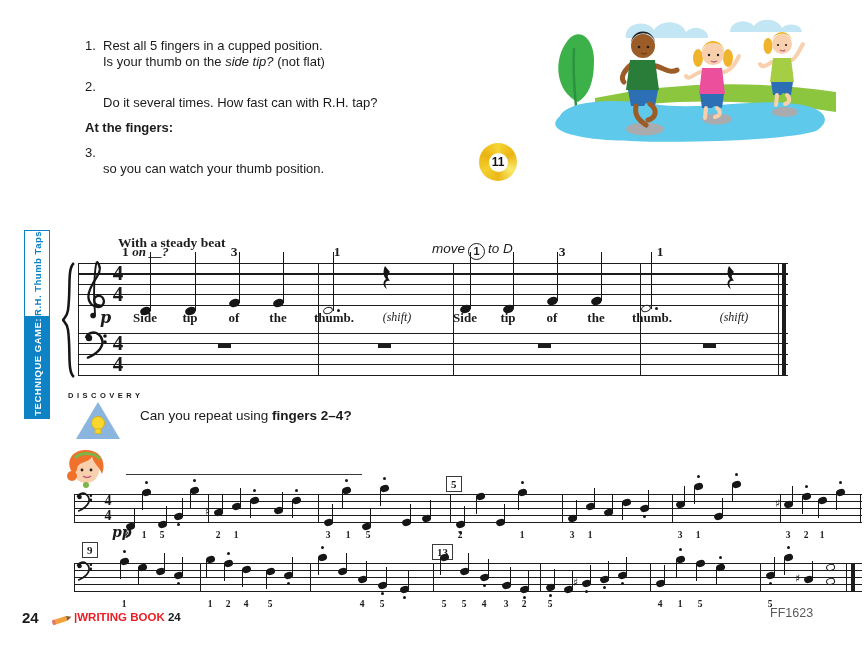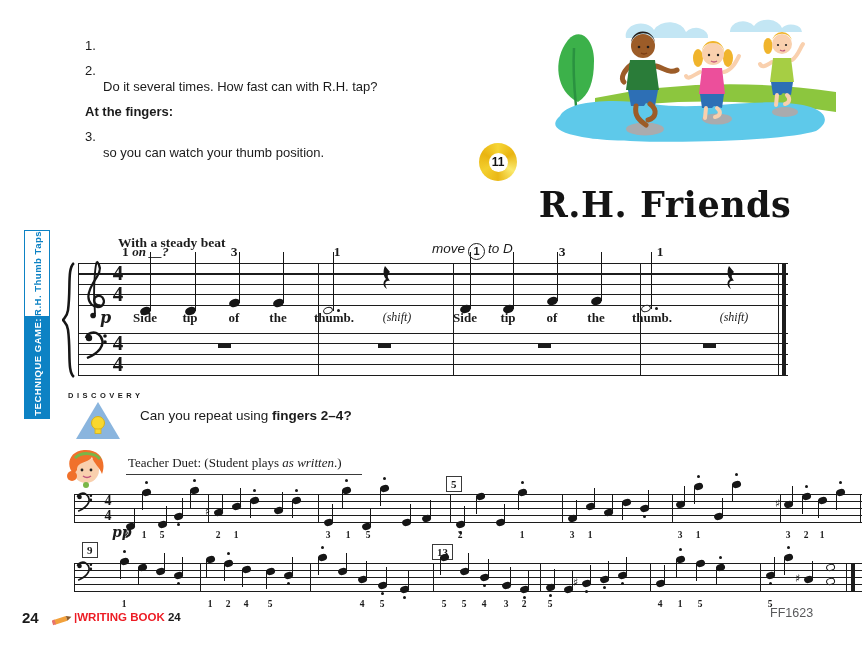--- a/index.html
+++ b/index.html
@@ -106,20 +106,24 @@
       <span class="vtext">R.H. Thumb Taps</span>
     </div>
     <div class="tab-bottom">
       <span class="vtext">TECHNIQUE GAME:</span>
     </div>
   </aside>
 
   <section class="instructions">
     <div class="step">
       <span class="n">1.</span>
+      <span>
+        <span>Rest all 5 fingers in a cupped position.</span><br>
+        <span>Is your thumb on the </span><span class="it">side tip?</span><span> (not flat)</span>
+      </span>
     </div>
     <div class="step">
       <span class="n">2.</span>
       <span>
         <br>
         <span>Do it several times. How fast can with R.H. tap?</span>
       </span>
     </div>
     <div class="atkb">At the fingers:</div>
     <div class="step">
@@ -186,21 +190,20 @@
         <circle cx="246" cy="39" r="1.1" fill="#222"></circle>
       <path d="M240 44 q3 2 5 0" stroke="#c2577e" stroke-width="1.2" fill="none"></path>
     </g>
   </svg>
 
   <div class="badge">
     <div class="inner">11</div>
   </div>
   <h1 class="title">
     <br>
-    <span>R.H. Friends</span>
   </h1>
 
   <div class="score">
     <div class="tempo">With a steady beat</div>
 
     <div class="fgroup">
       <span>1</span>
       <span class="it">on</span>
       <span class="it">__?</span>
     </div>
@@ -310,23 +313,20 @@
   <svg class="duet-icon" width="42" height="40" viewBox="0 0 42 40">
     <circle cx="22" cy="22" r="13" fill="#f9d0ae"></circle>
     <path d="M10 26 C1 18 5 3 20 2 C35 1 43 12 38 26 C35 18 30 16 28 9 C23 16 13 13 13 22 Z" fill="#f0712b"></path>
     <circle cx="8" cy="28" r="5" fill="#f0712b"></circle>
     <path d="M11 10 C17 4 30 4 36 11" stroke="#7ab648" stroke-width="3" fill="none"></path>
     <circle cx="18" cy="22" r="1.4" fill="#222"></circle>
       <circle cx="27" cy="22" r="1.4" fill="#222"></circle>
     <path d="M19 28 q4 3 8 0" stroke="#c2577e" stroke-width="1.5" fill="none"></path>
     <circle cx="22" cy="37" r="3" fill="#7ab648"></circle>
   </svg>
-  <div class="duet-head">
-    <span>Teacher Duet: (Student plays </span><span class="it">as written</span><span>.)</span>
-  </div>
   <div class="duet-rule"></div>
 
   <div class="duet-line" id="duet1">
     <div class="mno" style="left:386px;top:-2px">5</div>
     <div class="dstaff" style="top:16px"></div>
     <div class="bl" style="left:14px;top:16px"></div>
     <div class="bl" style="left:148px;top:16px"></div>
     <div class="bl" style="left:258px;top:16px"></div>
     <div class="bl" style="left:390px;top:16px"></div>
     <div class="bl" style="left:502px;top:16px"></div>

